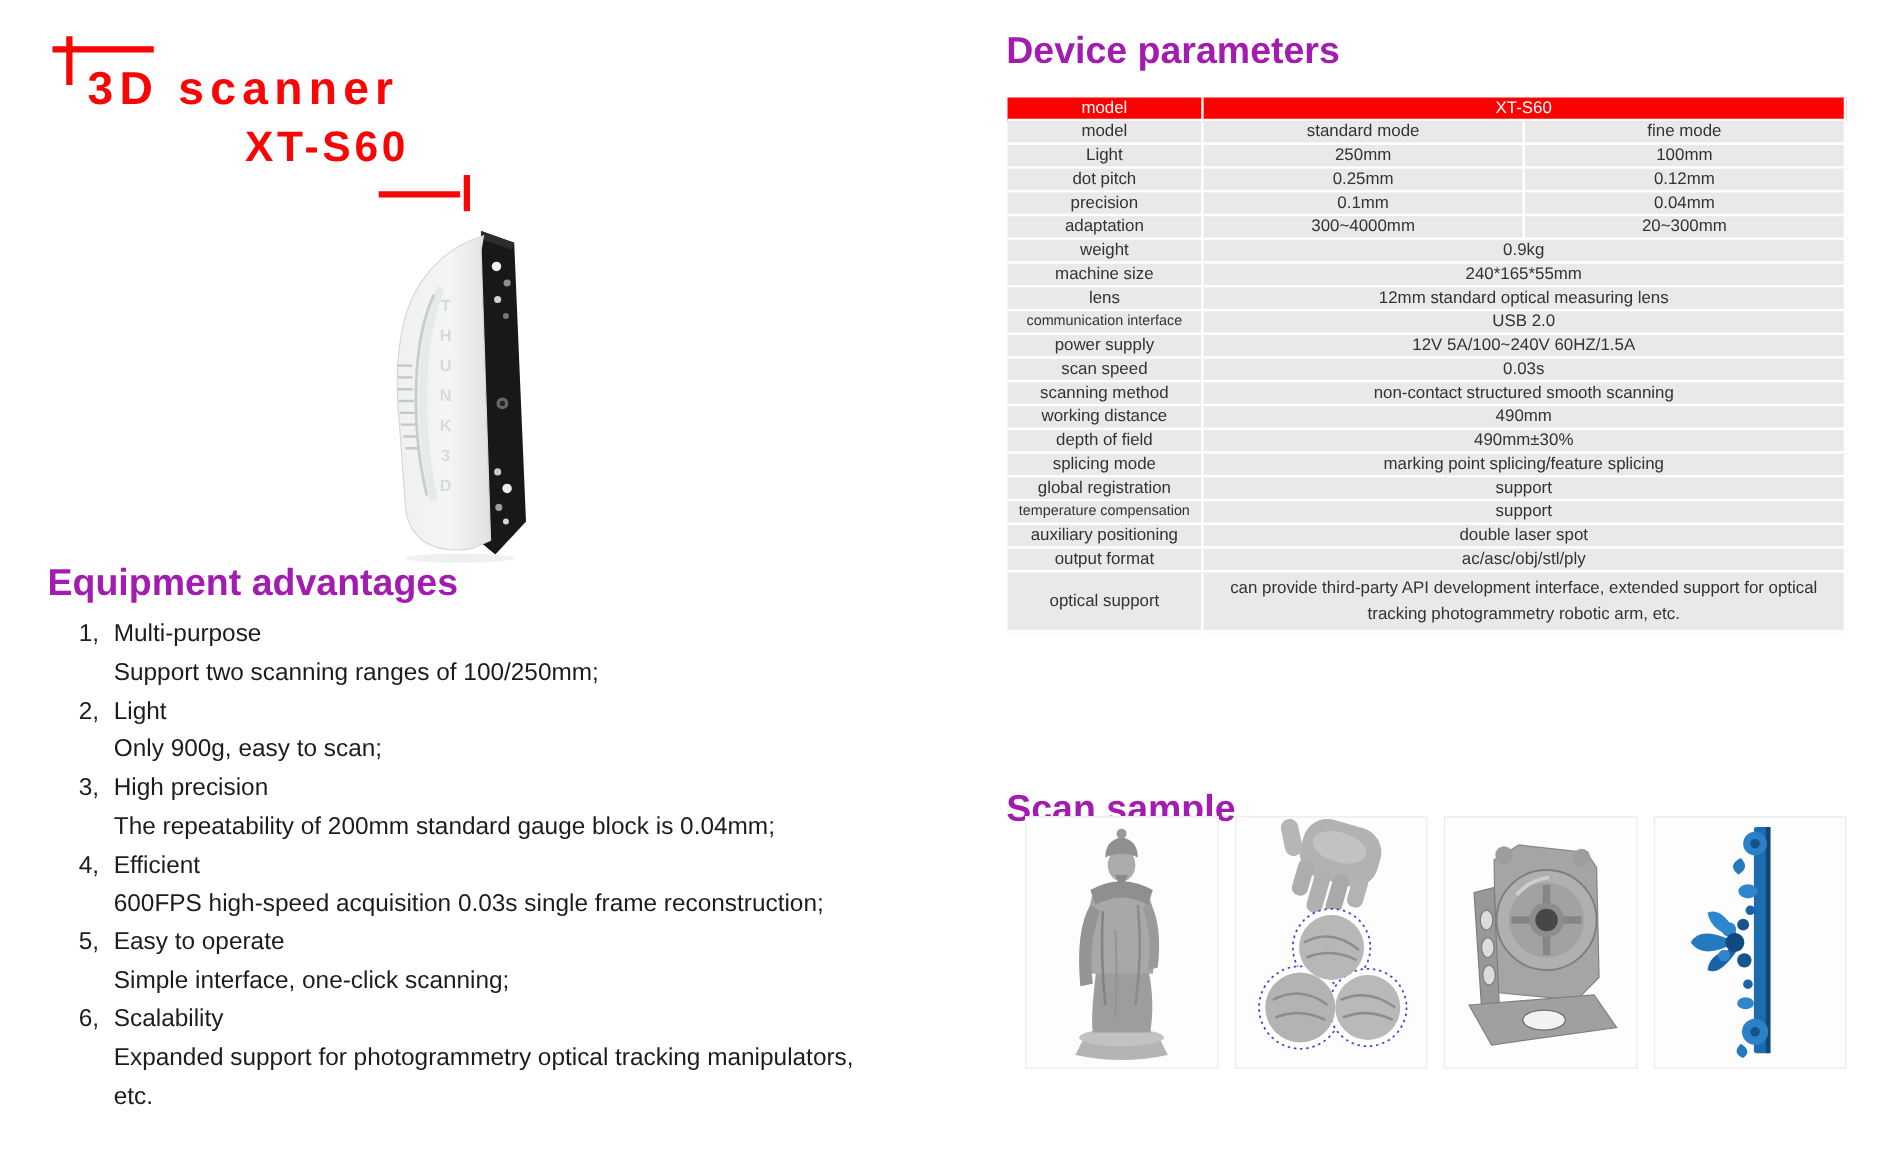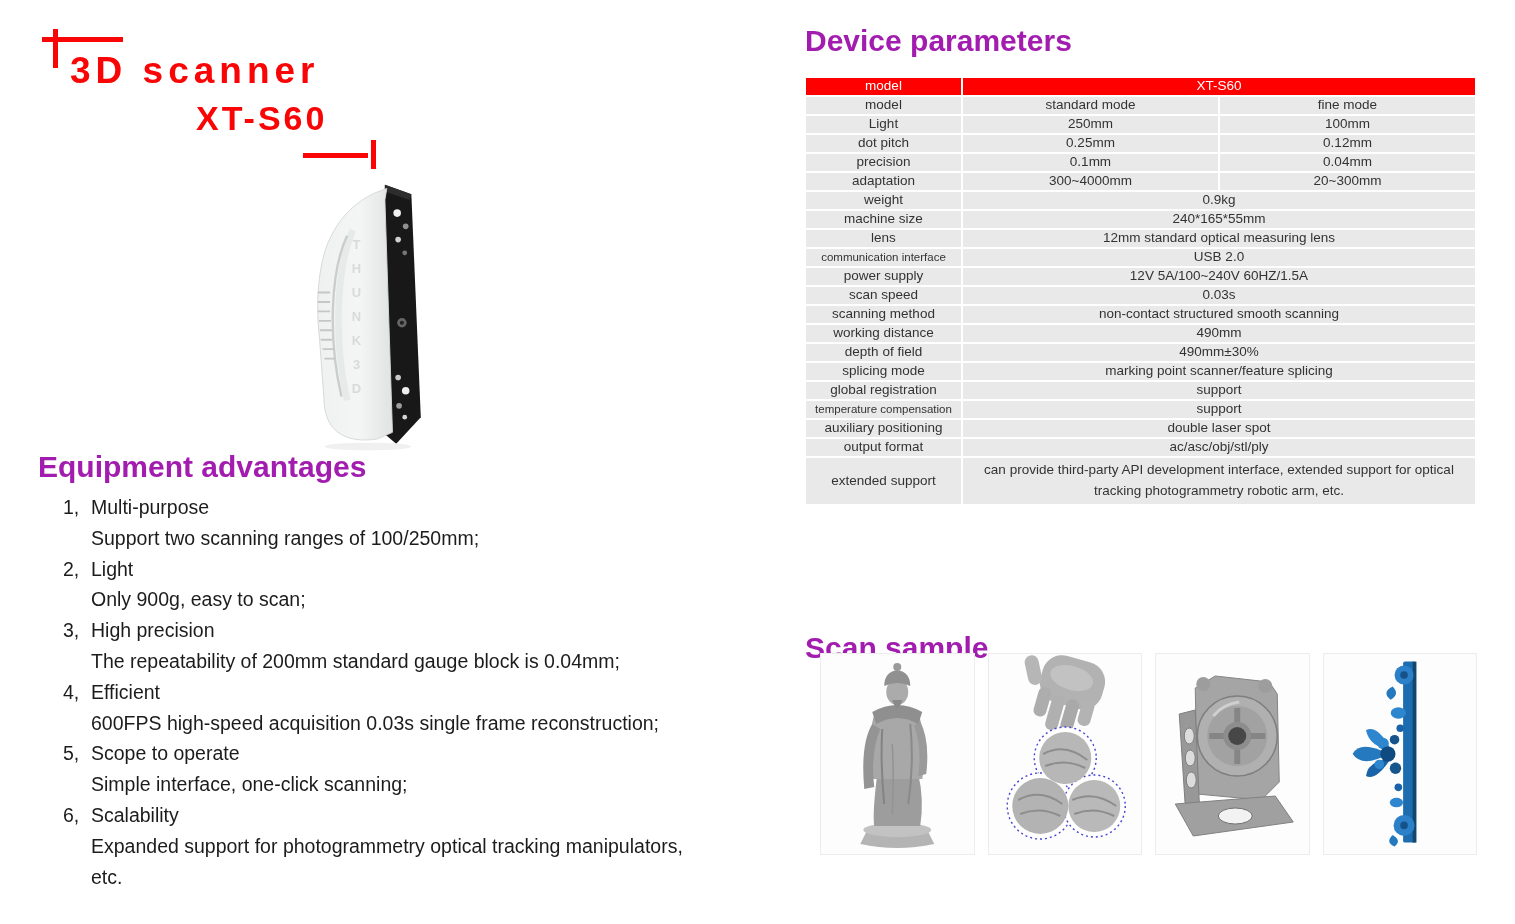--- a/index.html
+++ b/index.html
@@ -130,21 +130,21 @@
     <div class="adv-item">
       <div class="adv-row">
           <span class="adv-num">4,</span>
           <span>Efficient</span>
         </div>
       <div class="adv-desc">600FPS high-speed acquisition 0.03s single frame reconstruction;</div>
     </div>
     <div class="adv-item">
       <div class="adv-row">
           <span class="adv-num">5,</span>
-          <span>Scope to operate</span>
+          <span>Easy to operate</span>
         </div>
       <div class="adv-desc">Simple interface, one-click scanning;</div>
     </div>
     <div class="adv-item">
       <div class="adv-row">
           <span class="adv-num">6,</span>
           <span>Scalability</span>
         </div>
       <div class="adv-desc">Expanded support for photogrammetry optical tracking manipulators, etc.</div>
     </div>
@@ -218,40 +218,40 @@
     <tr>
       <td>working distance</td>
       <td colspan="2">490mm</td>
     </tr>
     <tr>
       <td>depth of field</td>
       <td colspan="2">490mm±30%</td>
     </tr>
     <tr>
       <td>splicing mode</td>
-      <td colspan="2">marking point scanner/feature splicing</td>
+      <td colspan="2">marking point splicing/feature splicing</td>
     </tr>
     <tr>
       <td>global registration</td>
       <td colspan="2">support</td>
     </tr>
     <tr>
       <td class="small">temperature compensation</td>
       <td colspan="2">support</td>
     </tr>
     <tr>
       <td>auxiliary positioning</td>
       <td colspan="2">double laser spot</td>
     </tr>
     <tr>
       <td>output format</td>
       <td colspan="2">ac/asc/obj/stl/ply</td>
     </tr>
     <tr class="tall">
-      <td>extended support</td>
+      <td>optical support</td>
       <td colspan="2" class="val">can provide third-party API development interface, extended support for optical tracking photogrammetry robotic arm, etc.</td>
     </tr>
     </tbody>
   </table>
 
   <h2 class="heading h-ss">Scan sample</h2>
   <div class="samples">
 
     <figure class="sample">
       <svg viewBox="0 0 150 200" xmlns="http://www.w3.org/2000/svg">

